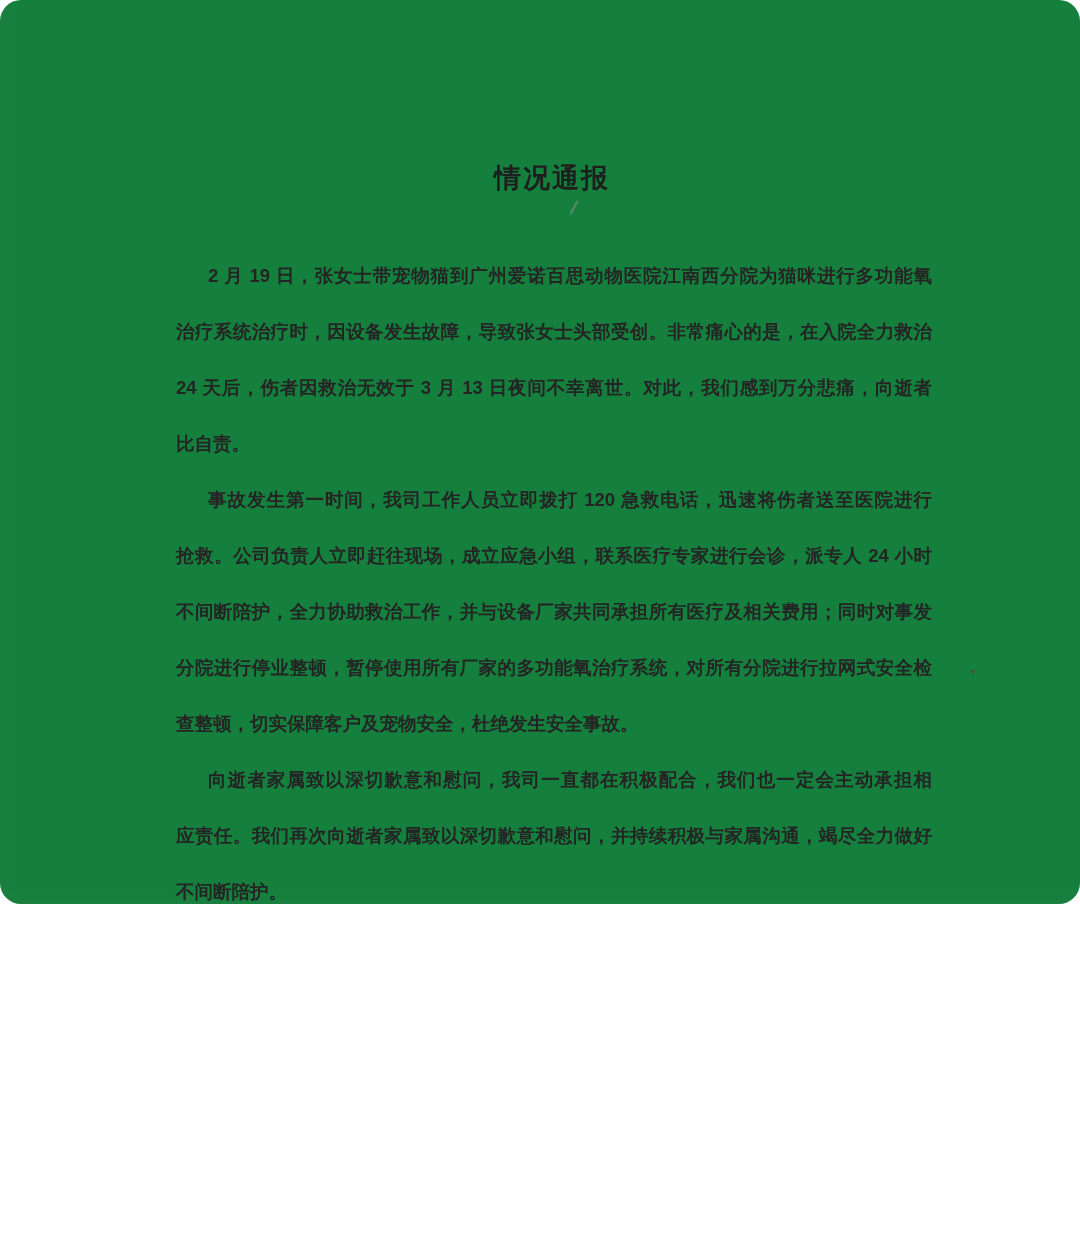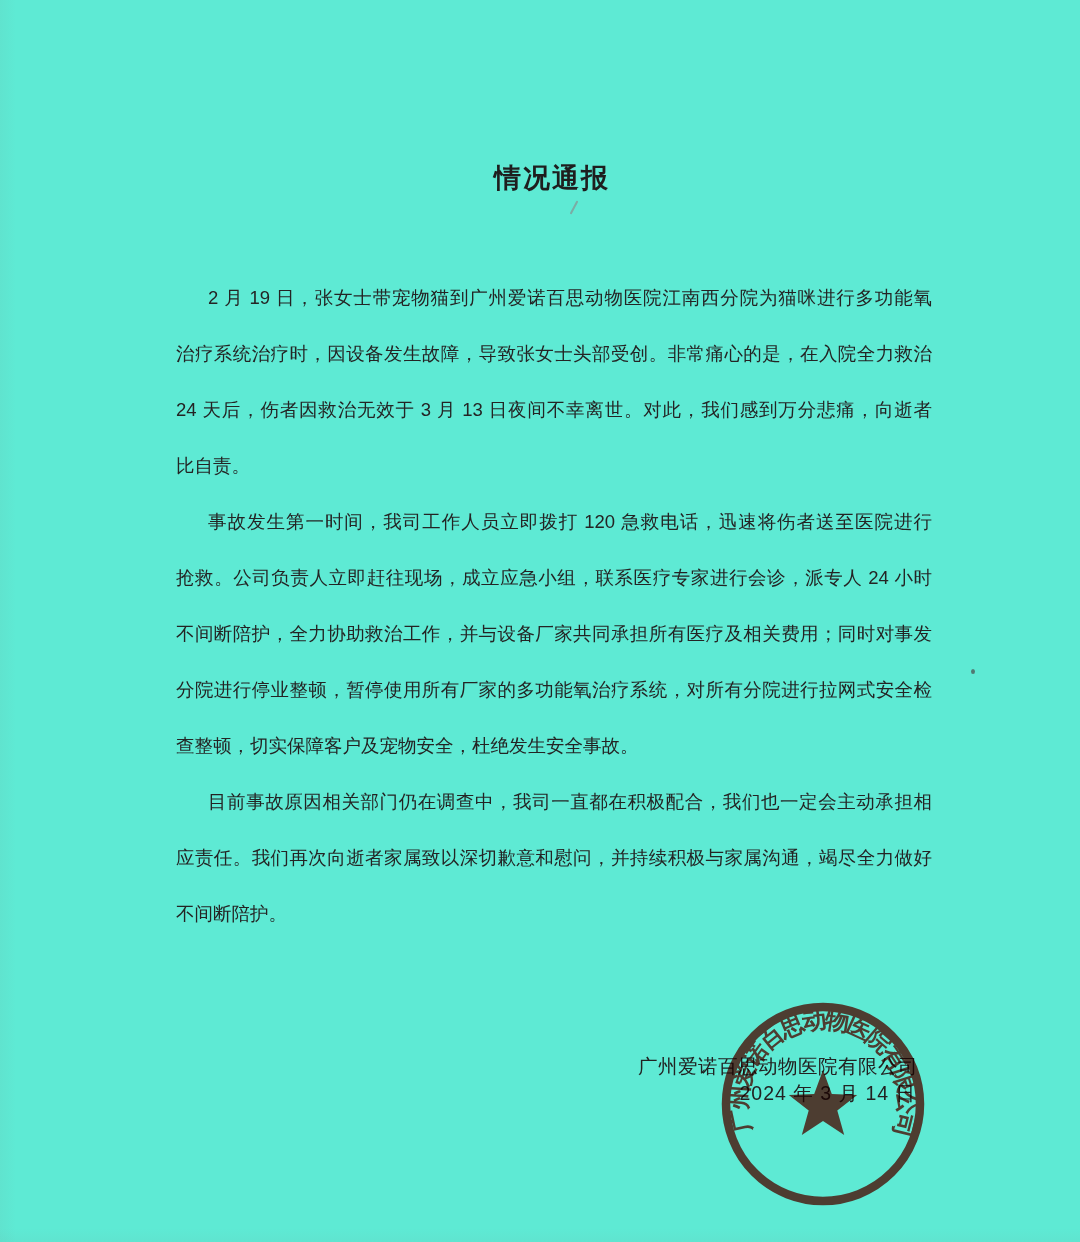--- a/index.html
+++ b/index.html
@@ -2,24 +2,25 @@
 <html><head>
 <meta charset="utf-8">
 <style>
   * { margin: 0; padding: 0; box-sizing: border-box; }
   html, body { background: #ffffff; }
   body { font-family: "Liberation Sans", sans-serif; }
 
   .page {
     position: relative;
     width: 1080px;
-    height: 1242px;
-    background: #5eead4;
+    height: 904px;
+    background: #15803d;
     overflow: hidden;
     color: #262626;
+    border-radius: 21px;
   }
   
   .edge-shade-left {
     position: absolute; left: 0; top: 0; width: 16px; height: 100%;
     background: linear-gradient(to right, rgba(120,120,120,0.06), rgba(120,120,120,0));
     pointer-events: none;
   }
   .edge-shade-bottom {
     position: absolute; left: 0; bottom: 0; width: 100%; height: 14px;
     background: linear-gradient(to top, rgba(120,120,120,0.05), rgba(120,120,120,0));
@@ -33,22 +34,23 @@
     text-align: center;
     font-size: 27px;
     font-weight: bold;
     letter-spacing: 2px;
     color: #1e1e1e;
   }
 
   .doc-body {
     position: absolute;
     left: 176px;
-    top: 270px;
+    top: 248px;
     width: 756px;
+    font-weight: bold;
   }
   .line {
     height: 56px;
     line-height: 56px;
     font-size: 18.5px;
     color: #242424;
     white-space: nowrap;
   }
   .line.fill {
     white-space: normal;
@@ -129,21 +131,21 @@
     <div class="line fill">治疗系统治疗时，因设备发生故障，导致张女士头部受创。非常痛心的是，在入院全力救治</div>
     <div class="line fill">24 天后，伤者因救治无效于 3 月 13 日夜间不幸离世。对此，我们感到万分悲痛，向逝者</div>
     <div class="line">比自责。</div>
 
     <div class="line first fill">事故发生第一时间，我司工作人员立即拨打 120 急救电话，迅速将伤者送至医院进行</div>
     <div class="line fill">抢救。公司负责人立即赶往现场，成立应急小组，联系医疗专家进行会诊，派专人 24 小时</div>
     <div class="line fill">不间断陪护，全力协助救治工作，并与设备厂家共同承担所有医疗及相关费用；同时对事发</div>
     <div class="line fill">分院进行停业整顿，暂停使用所有厂家的多功能氧治疗系统，对所有分院进行拉网式安全检</div>
     <div class="line">查整顿，切实保障客户及宠物安全，杜绝发生安全事故。</div>
 
-    <div class="line first fill">目前事故原因相关部门仍在调查中，我司一直都在积极配合，我们也一定会主动承担相</div>
+    <div class="line first fill">向逝者家属致以深切歉意和慰问，我司一直都在积极配合，我们也一定会主动承担相</div>
     <div class="line fill">应责任。我们再次向逝者家属致以深切歉意和慰问，并持续积极与家属沟通，竭尽全力做好</div>
     <div class="line">不间断陪护。</div>
   </div>
 
   <div class="signature">
     <div class="company">广州爱诺百思动物医院有限公司</div>
     <div class="date">2024 年 3 月 14 日</div>
   </div>
 
   <svg class="seal" viewBox="0 0 244 244" aria-hidden="true">

